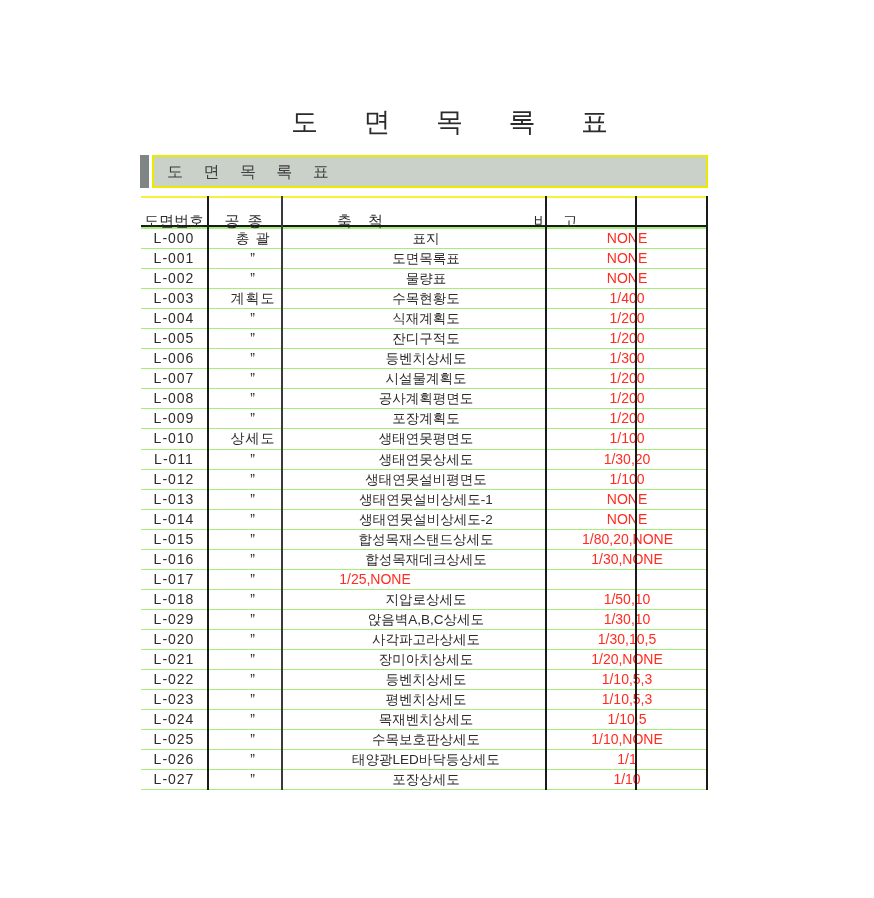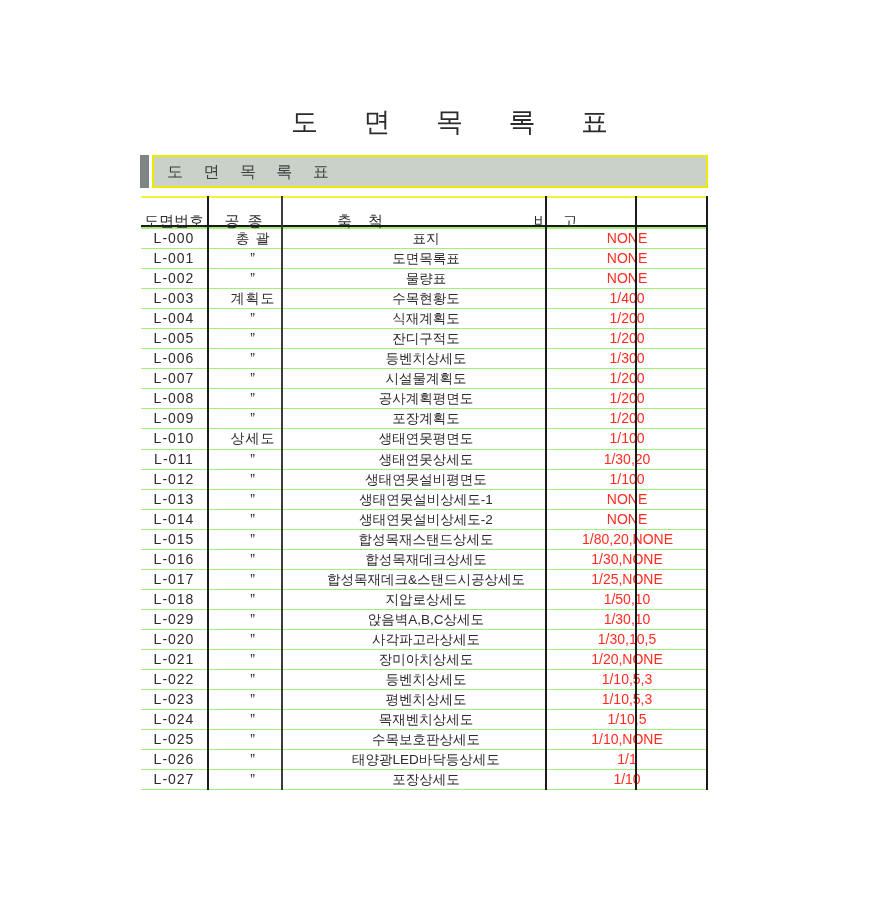--- a/index.html
+++ b/index.html
@@ -228,21 +228,20 @@
     <div class="cell c-no">L-016</div>
     <div class="cell c-cat">”</div>
     <div class="cell c-name">합성목재데크상세도</div>
     <div class="cell c-scale">1/30,NONE</div>
     <div class="cell c-remark"></div>
   </div>
 
   <div class="row">
     <div class="cell c-no">L-017</div>
     <div class="cell c-cat">”</div>
-    <div class="cell c-name">합성목재데크&amp;스탠드시공상세도</div>
     <div class="cell c-scale">1/25,NONE</div>
     <div class="cell c-remark"></div>
   </div>
 
   <div class="row">
     <div class="cell c-no">L-018</div>
     <div class="cell c-cat">”</div>
     <div class="cell c-name">지압로상세도</div>
     <div class="cell c-scale">1/50,10</div>
     <div class="cell c-remark"></div>

